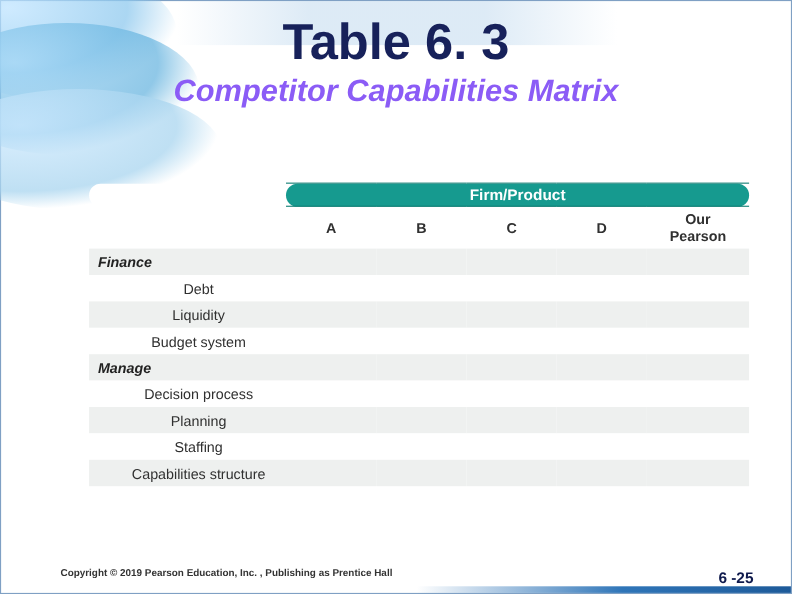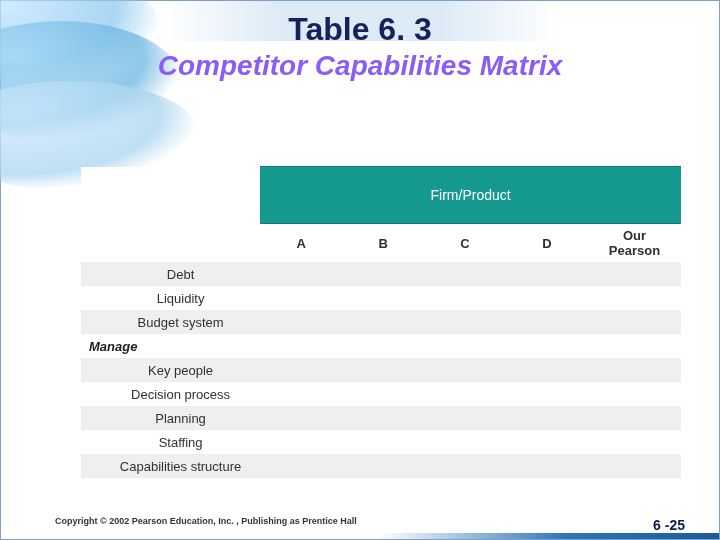--- a/index.html
+++ b/index.html
@@ -63,21 +63,21 @@
   }
 
   .title-block {
     position: absolute;
     top: 10px;
     left: 0;
     width: 100%;
     text-align: center;
   }
   .title-main {
-    font-size: 32px;
+    font-size: 46px;
     font-weight: 700;
     color: #17215a;
     margin: 0;
   }
   .title-sub {
     font-size: 28px;
     font-weight: 700;
     font-style: italic;
     color: #8b5cf6;
     margin: 2px 0 0 0;
@@ -93,23 +93,24 @@
   .matrix {
     width: 100%;
     border-collapse: collapse;
     font-family: "Lucida Sans", "Lucida Grande", Arial, sans-serif;
     font-size: 13px;
     color: #303030;
   }
   .matrix thead tr.hdr1 th {
     background: #169a8f;
     color: #fff;
-    font-weight: 400;
+    font-weight: 700;
     font-size: 14px;
-    padding: 20px 8px;
+    padding: 2px 8px;
+    border-radius: 11px;
   }
   .matrix thead tr.hdr1 th.spacer { background: #fff; }
   .matrix thead tr.hdr1 th.span {
     text-align: center;
     border-top: 1px solid #0f7d73;
     border-bottom: 1px solid #0f7d73;
   }
   .matrix thead tr.hdr2 th {
     background: #fff;
     color: #303030;
@@ -188,20 +189,28 @@
           <th class="rowhdr col-label"></th>
           <th class="col-v">A</th>
           <th class="col-v">B</th>
           <th class="col-v">C</th>
           <th class="col-v">D</th>
           <th class="col-v">Our Pearson</th>
         </tr>
       </thead>
       <tbody>
         <tr>
+          <td class="cat col-label">Finance</td>
+          <td></td>
+            <td></td>
+            <td></td>
+            <td></td>
+            <td></td>
+        </tr>
+        <tr>
           <td class="sub col-label">Debt</td>
           <td></td>
             <td></td>
             <td></td>
             <td></td>
             <td></td>
         </tr>
         <tr>
           <td class="sub col-label">Liquidity</td>
           <td></td>
@@ -214,28 +223,20 @@
           <td class="sub col-label">Budget system</td>
           <td></td>
             <td></td>
             <td></td>
             <td></td>
             <td></td>
         </tr>
 
         <tr>
           <td class="cat col-label">Manage</td>
-          <td></td>
-            <td></td>
-            <td></td>
-            <td></td>
-            <td></td>
-        </tr>
-        <tr>
-          <td class="sub col-label">Key people</td>
           <td></td>
             <td></td>
             <td></td>
             <td></td>
             <td></td>
         </tr>
         <tr>
           <td class="sub col-label">Decision process</td>
           <td></td>
             <td></td>
@@ -264,17 +265,17 @@
           <td></td>
             <td></td>
             <td></td>
             <td></td>
             <td></td>
         </tr>
       </tbody>
     </table>
   </div>
 
-  <div class="copyright">Copyright © 2002 Pearson Education, Inc. , Publishing as Prentice Hall</div>
+  <div class="copyright">Copyright © 2019 Pearson Education, Inc. , Publishing as Prentice Hall</div>
   <div class="pageno">6 -25</div>
 
   <div class="bottom-accent"></div>
 </div>
 
 </body></html>

